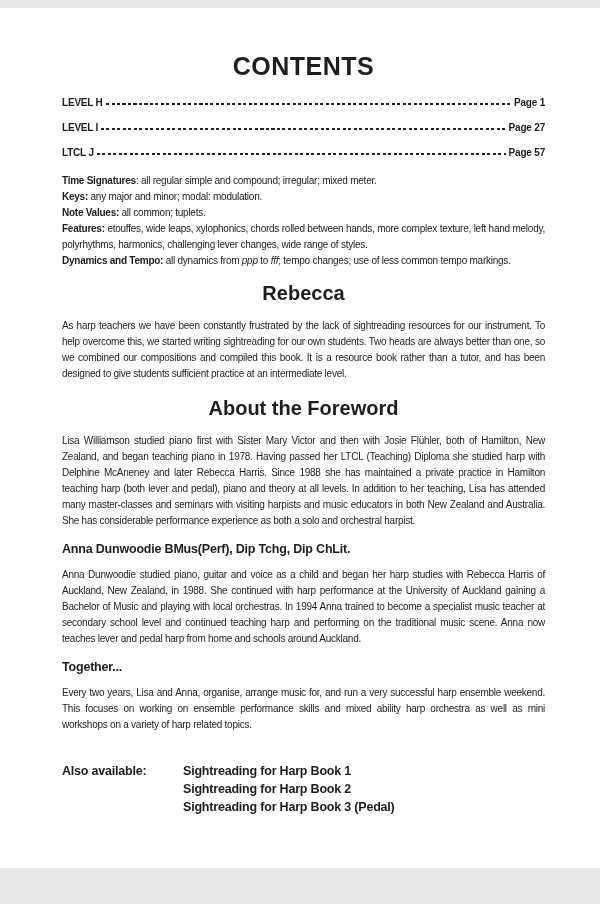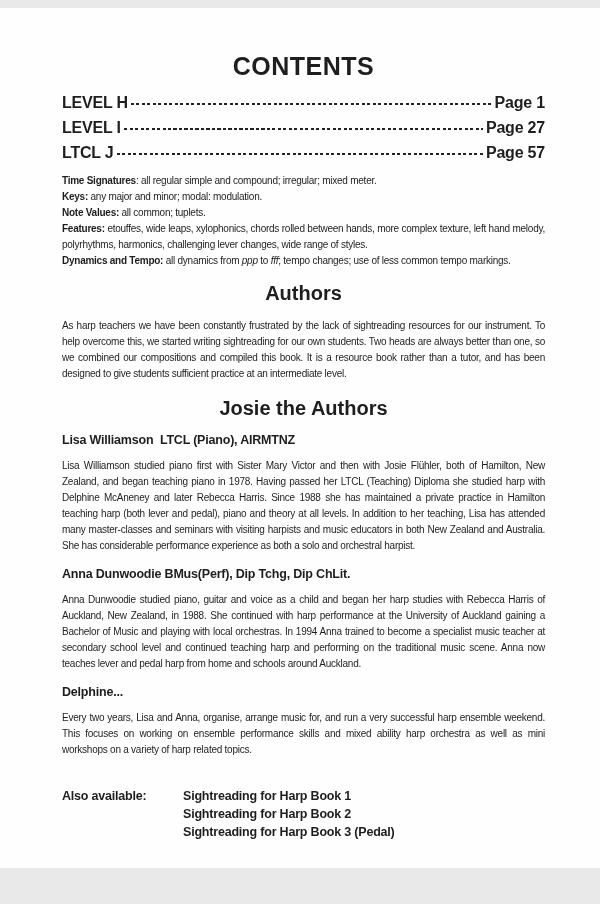--- a/index.html
+++ b/index.html
@@ -29,21 +29,21 @@
     letter-spacing: 0.5px;
     line-height: 28px;
     margin: 0 0 16px 0;
   }
   
   .toc { margin-bottom: 14px; }
   .toc-row {
     display: flex;
     align-items: center;
     font-weight: bold;
-    font-size: 16px;
+    font-size: 10px;
     line-height: 13px;
     margin-bottom: 12px;
     letter-spacing: -0.2px;
   }
   .toc-leader {
     flex: 1;
     height: 2px;
     align-self: center;
     margin: 0 3px;
     position: relative;
@@ -118,32 +118,31 @@
     </div>
 
     <div class="details body-text">
       <p><span class="b">Time Signatures</span><span>: </span><span>all regular simple and compound; irregular; mixed meter.</span></p>
       <p><span class="b">Keys:</span><span> any major and minor; modal: modulation.</span></p>
       <p><span class="b">Note Values:</span><span> all common; tuplets.</span></p>
       <p><span class="b">Features:</span><span> etouffes, wide leaps, xylophonics, chords rolled between hands, more complex texture, left hand melody, polyrhythms, harmonics, challenging lever changes, wide range of styles.</span></p>
       <p><span class="b">Dynamics and Tempo:</span><span> all dynamics from </span><span class="i">ppp</span><span> to </span><span class="i">fff</span><span>; tempo changes; use of less common tempo markings.</span></p>
     </div>
 
-    <h2 class="section-heading">Authors</h2>
+    <h2 class="section-heading">Rebecca</h2>
     <p class="body-text"><span>As harp teachers we have been constantly frustrated by the lack of sightreading resources for our instrument.  To help overcome this, we started writing sightreading for our own students.  Two heads are always better than one, so we combined our compositions and compiled this book.  It is a </span><span class="u">resource</span><span> book rather than a tutor, and has been designed to give students sufficient practice at an intermediate level.</span></p>
 
-    <h2 class="section-heading" style="margin-top:15px;">Josie the Authors</h2>
+    <h2 class="section-heading" style="margin-top:15px;">About the Foreword</h2>
 
-    <p class="sub-heading">Lisa Williamson&nbsp; LTCL (Piano), AIRMTNZ</p>
     <p class="body-text bio">Lisa Williamson studied piano first with Sister Mary Victor and then with Josie Flühler, both of Hamilton, New Zealand, and began teaching piano in 1978. Having passed her LTCL (Teaching) Diploma she studied harp with Delphine McAneney and later Rebecca Harris. Since 1988 she has maintained a private practice in Hamilton teaching harp (both lever and pedal), piano and theory at all levels. In addition to her teaching, Lisa has attended many master-classes and seminars with visiting harpists and music educators in both New Zealand and Australia. She has considerable performance experience as both a solo and orchestral harpist.</p>
 
     <p class="sub-heading">Anna Dunwoodie BMus(Perf), Dip Tchg, Dip ChLit.</p>
     <p class="body-text bio">Anna Dunwoodie studied piano, guitar and voice as a child and began her harp studies with Rebecca Harris of Auckland, New Zealand, in 1988.  She continued with harp performance at the University of Auckland gaining a Bachelor of Music and playing with local orchestras. In 1994 Anna trained to become a specialist music teacher at secondary school level and continued teaching harp and performing on the traditional music scene. Anna now teaches lever and pedal harp from home and schools around Auckland.</p>
 
-    <p class="sub-heading">Delphine...</p>
+    <p class="sub-heading">Together...</p>
     <p class="body-text">Every two years, Lisa and Anna, organise, arrange music for, and run a very successful harp ensemble weekend.  This focuses on working on ensemble performance skills and mixed ability harp orchestra as well as mini workshops on a variety of harp related topics.</p>
 
     <div class="also-available">
       <div class="also-label">Also available:</div>
       <div class="also-books">
         <div>Sightreading for Harp Book 1</div>
         <div>Sightreading for Harp Book 2</div>
         <div>Sightreading for Harp Book 3 (Pedal)</div>
       </div>
     </div>

